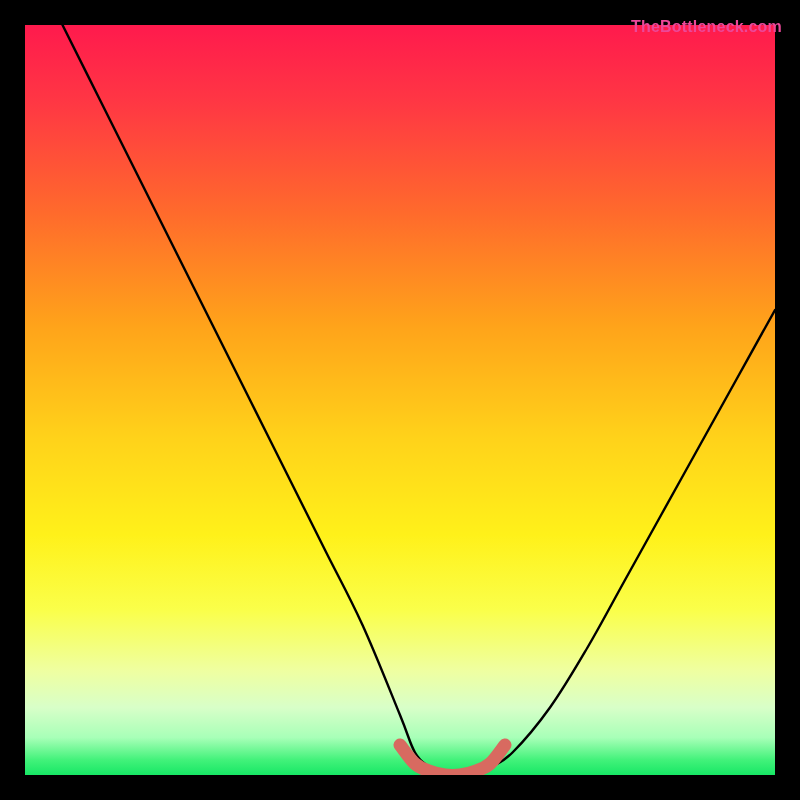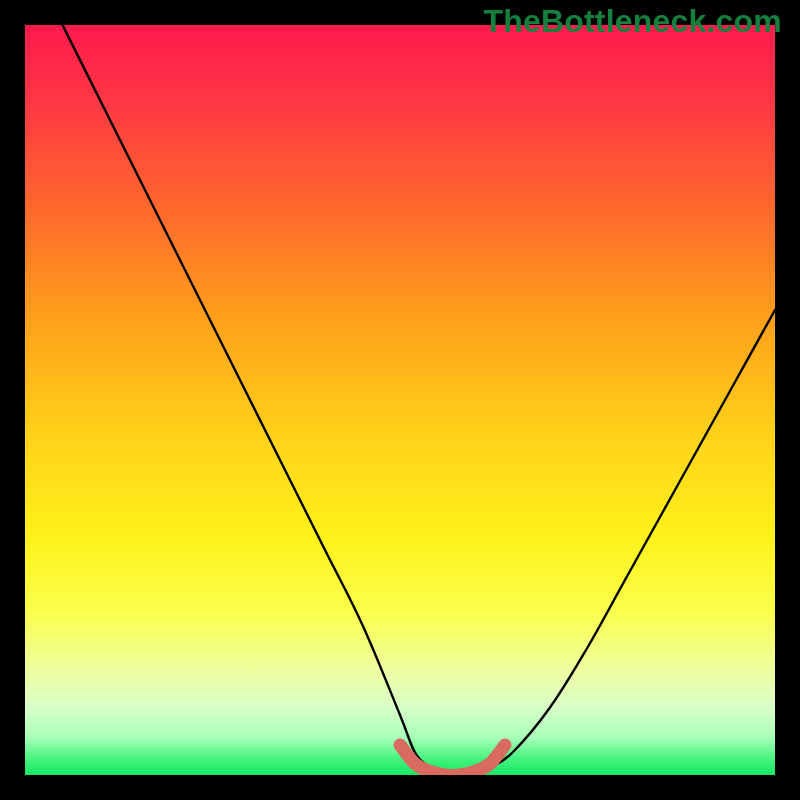--- a/index.html
+++ b/index.html
@@ -41,24 +41,24 @@
   }
   .curve-svg {
     position: absolute;
     left: 0;
     top: 0;
     width: 750px;
     height: 750px;
   }
   .watermark {
     position: absolute;
-    top: 3px;
+    top: 18px;
     right: 18px;
-    color: #15803d;
-    font-size: 32px;
+    color: #ec4899;
+    font-size: 16px;
     font-weight: 600;
     letter-spacing: 0.2px;
     user-select: none;
   }
 </style>
 </head>
 <body>
 
 <div class="stage">
 

